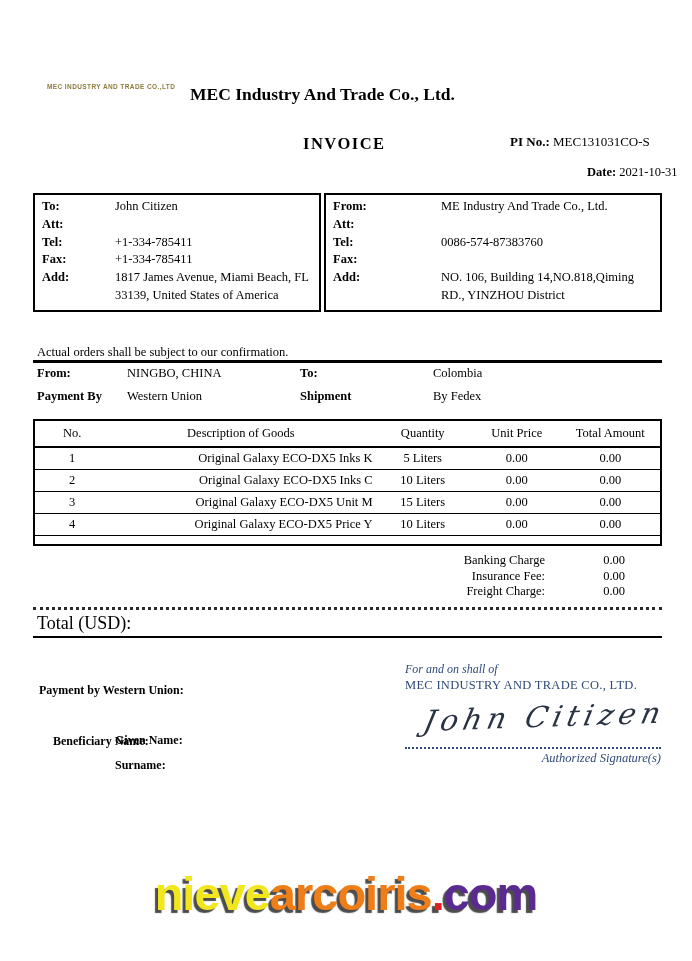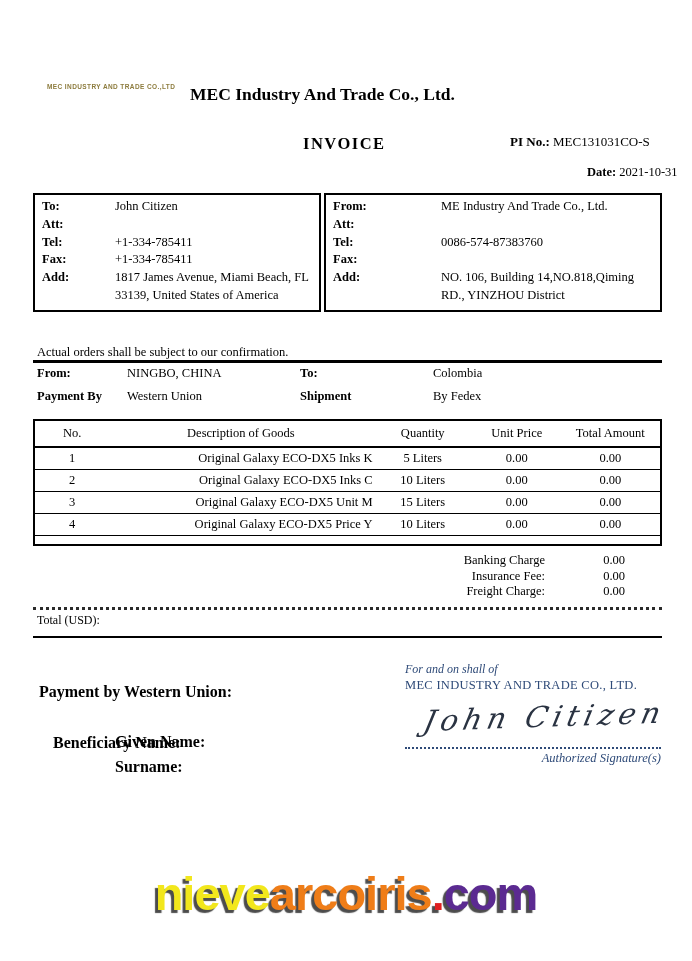--- a/index.html
+++ b/index.html
@@ -96,25 +96,25 @@
   .charge-row { position: absolute; font-size: 12.5px; width: 692px; left: 0; }
   .charge-row .c-lbl { position: absolute; left: 380px; width: 165px; text-align: right; }
   .charge-row .c-val { position: absolute; left: 555px; width: 70px; text-align: right; }
   .charge-1 { top: 553px; } .charge-2 { top: 568.5px; } .charge-3 { top: 584px; }
 
   .hr-dotted {
     position: absolute; left: 33px; width: 629px; height: 0;
     border-top: 3px dotted #2b2b2b;
   }
   .hr-dot-total { top: 607px; }
-  .total-label { position: absolute; left: 37px; top: 613px; font-size: 12px; }
+  .total-label { position: absolute; left: 37px; top: 613px; font-size: 18px; }
   .hr-total-bottom { top: 636px; height: 2px; }
 
   
-  .pay-line { position: absolute; font-size: 16px; font-weight: bold; }
+  .pay-line { position: absolute; font-size: 12px; font-weight: bold; }
   .pay-1 { left: 39px;  top: 683px; }
   .pay-2 { left: 53px;  top: 708px; margin-top: 26px; }
   .pay-3 { left: 115px; top: 733px; }
   .pay-4 { left: 115px; top: 758px; }
 
   
   .sig-behalf {
     position: absolute; left: 405px; top: 662px;
     font-size: 12px; font-style: italic; color: #2e4a78;
   }

